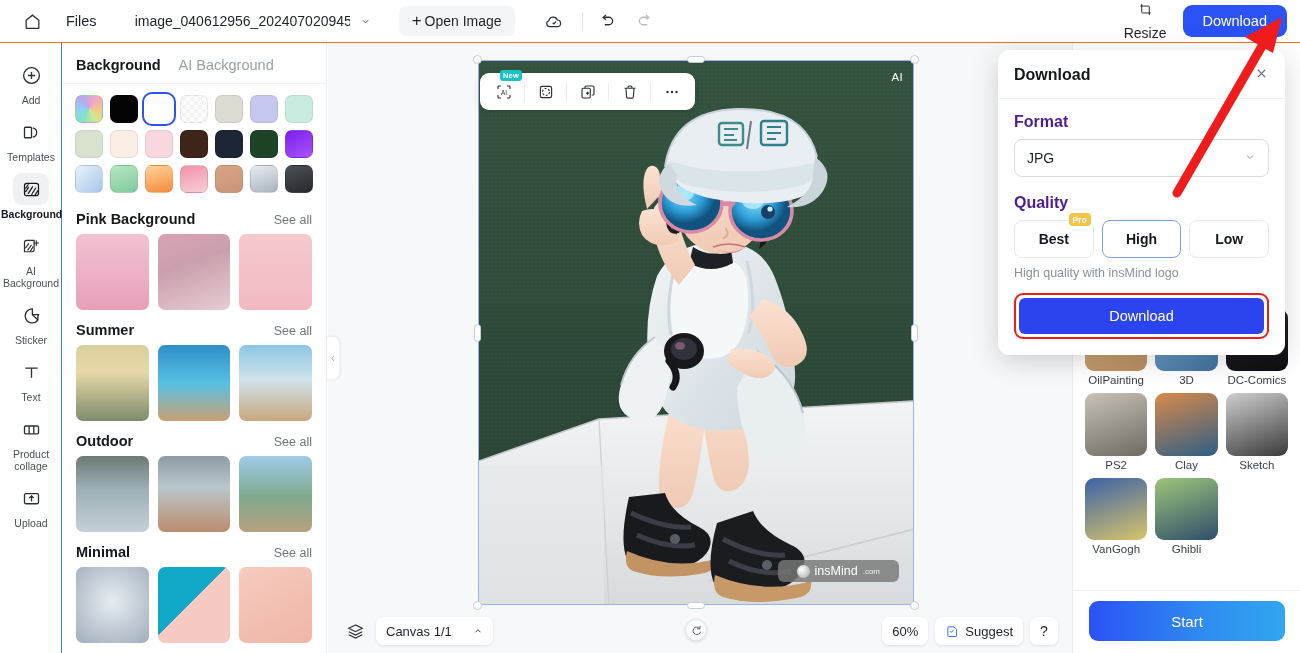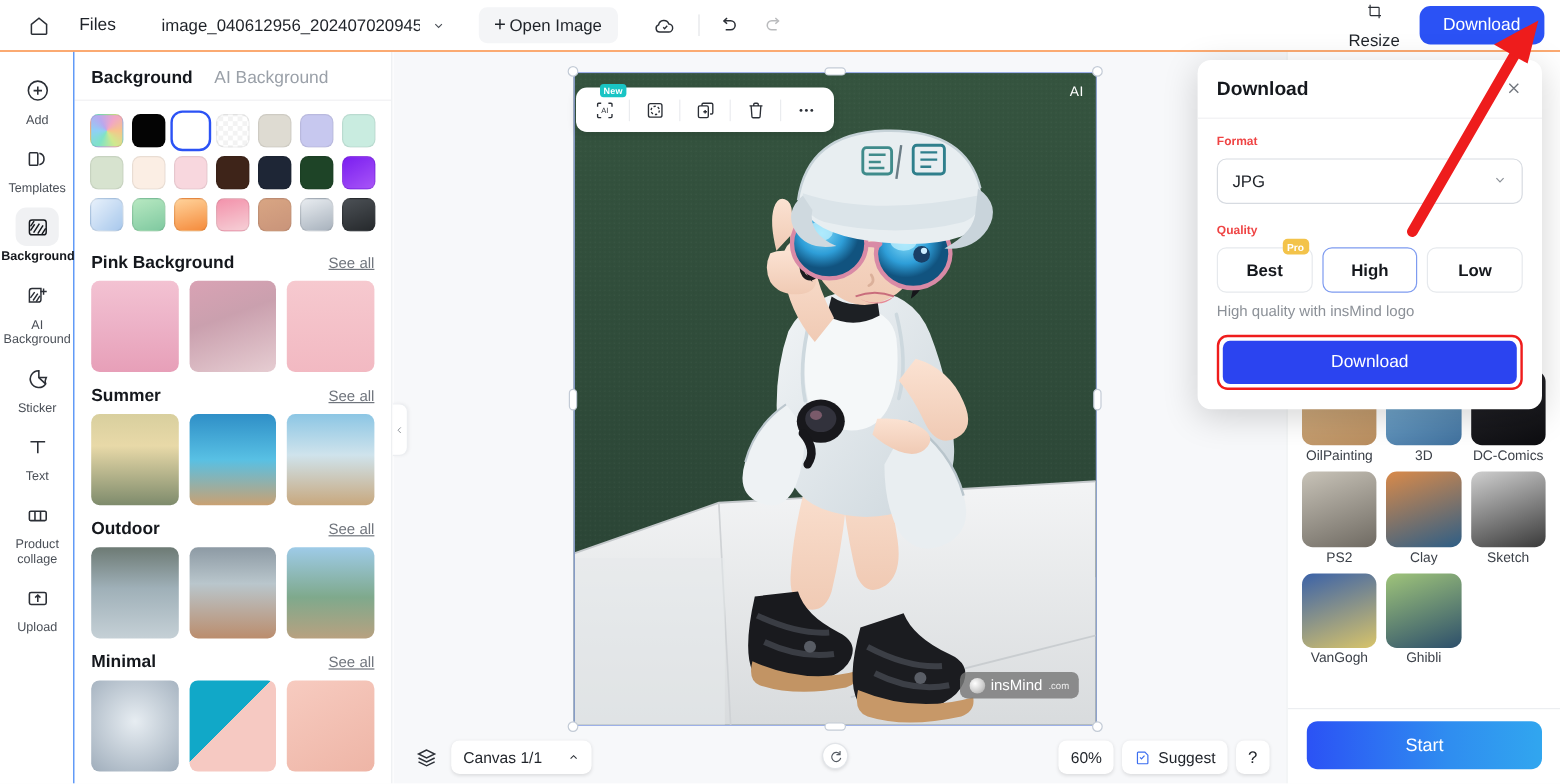--- a/index.html
+++ b/index.html
@@ -54,21 +54,21 @@
     background:#fff; border-right:1px solid #eceef1; overflow:hidden; z-index:19;
   }
   .panel-tabs { display:flex; align-items:center; gap:18px; padding:14px 14px 10px 14px; border-bottom:1px solid #f0f1f3;}
   .ptab { font-size:14.5px; color:#9aa0a8; cursor:pointer; }
   .ptab.active { color:#15181d; font-weight:bold; }
   .swatch-grid { display:grid; grid-template-columns:repeat(7,1fr); gap:7px; padding:11px 13px 6px 13px; }
   .sw { width:100%; aspect-ratio:1/1; border-radius:7px; cursor:pointer; border:1px solid rgba(0,0,0,.07); }
   .sw.sel { outline:2px solid #2b52f5; outline-offset:1px; border-color:#fff; }
   .sec-head { display:flex; align-items:baseline; justify-content:space-between; padding:12px 14px 7px 14px; }
   .sec-title { font-size:14.5px; font-weight:bold; color:#15181d; }
-  .see-all { font-size:12.5px; color:#70757d; cursor:pointer;text-decoration:underline; }
+  .see-all { font-size:12.5px; color:#70757d; cursor:pointer; }
   .thumbs { display:grid; grid-template-columns:repeat(3,1fr); gap:9px; padding:0 14px; }
   .th { width:100%; height:76px; border-radius:7px; cursor:pointer; overflow:hidden; position:relative; }
   .panel-collapse {
     position:absolute; left:327px; top:336px; width:13px; height:44px;
     background:#fff; border:1px solid #eceef1; border-left:none;
     border-radius:0 7px 7px 0; display:flex; align-items:center; justify-content:center;
     z-index:22; cursor:pointer; color:#8c9198; font-size:10px; box-shadow:1px 0 3px rgba(0,0,0,.05);
   }
 
   
@@ -96,21 +96,21 @@
   }
   .ot-btn { width:35px; height:30px; display:flex; align-items:center; justify-content:center; cursor:pointer; border-radius:6px; position:relative; color:#2b2f36;}
   .ot-sep { width:1px; height:18px; background:#eaecef; margin:0 3px; }
   .new-badge {
     position:absolute; top:-7px; right:-1px; background:#19c4c4; color:#fff; font-size:7.5px;
     padding:1px 3px; border-radius:3px; font-weight:bold; letter-spacing:.2px; line-height:9px;
   }
   .ai-tag { position:absolute; right:10px; top:10px; color:#fff; font-size:11.5px; z-index:7; letter-spacing:.3px;}
   .watermark {
     position:absolute; right:14px; bottom:22px; background:rgba(120,120,120,.82); color:#fff;
-    border-radius:6px; padding:4px 8px; display:flex; align-items:center; gap:5px; font-size:12.5px; z-index:7;
+    border-radius:6px; padding:4px 19px; display:flex; align-items:center; gap:5px; font-size:12.5px; z-index:7;
   }
   .wm-dot { width:13px; height:13px; border-radius:50%;
     background:radial-gradient(circle at 35% 35%, #fff, #cfcfcf 55%, #9e9e9e); }
   .wm-com { font-size:8px; opacity:.85; }
 
   
   .bottombar { position:absolute; left:0; bottom:0; width:744px; height:44px; display:flex; align-items:center; padding:0 14px; }
   .layers-btn { width:26px; height:26px; display:flex; align-items:center; justify-content:center; cursor:pointer; color:#2b2f36;}
   .canvas-chip {
     margin-left:8px; height:28px; background:#fff; border-radius:7px; padding:0 10px;
@@ -143,21 +143,21 @@
 
   
   .dl-popup {
     position:absolute; left:998px; top:50px; width:287px; background:#fff;
     border-radius:11px; box-shadow:0 6px 28px rgba(0,0,0,.17); z-index:60; overflow:visible;
   }
   .dl-head { display:flex; align-items:center; padding:16px 16px 14px 16px; border-bottom:1px solid #f0f1f3;}
   .dl-title { font-size:16px; font-weight:bold; color:#15181d; }
   .dl-close { margin-left:auto; cursor:pointer; color:#70757d; font-size:17px; line-height:1; }
   .dl-body { padding:14px 16px 16px 16px; }
-  .dl-label { font-size:10px; font-weight:bold; color:#ef4444; margin-bottom:8px; }
+  .dl-label { font-size:16px; font-weight:bold; color:#4c1d95; margin-bottom:8px; }
   .dl-select {
     height:38px; border:1px solid #d7dbe1; border-radius:8px; display:flex; align-items:center;
     padding:0 12px; font-size:14px; color:#1f2329; cursor:pointer; margin-bottom:17px;
   }
   .dl-select span.caret { margin-left:auto; color:#8c9198; font-size:11px; }
   .qrow { display:flex; gap:8px; margin-bottom:8px; }
   .qbtn {
     flex:1; height:38px; border:1px solid #e6e9ed; border-radius:8px; display:flex;
     align-items:center; justify-content:center; font-size:14px; font-weight:bold; color:#15181d;
     cursor:pointer; position:relative;

